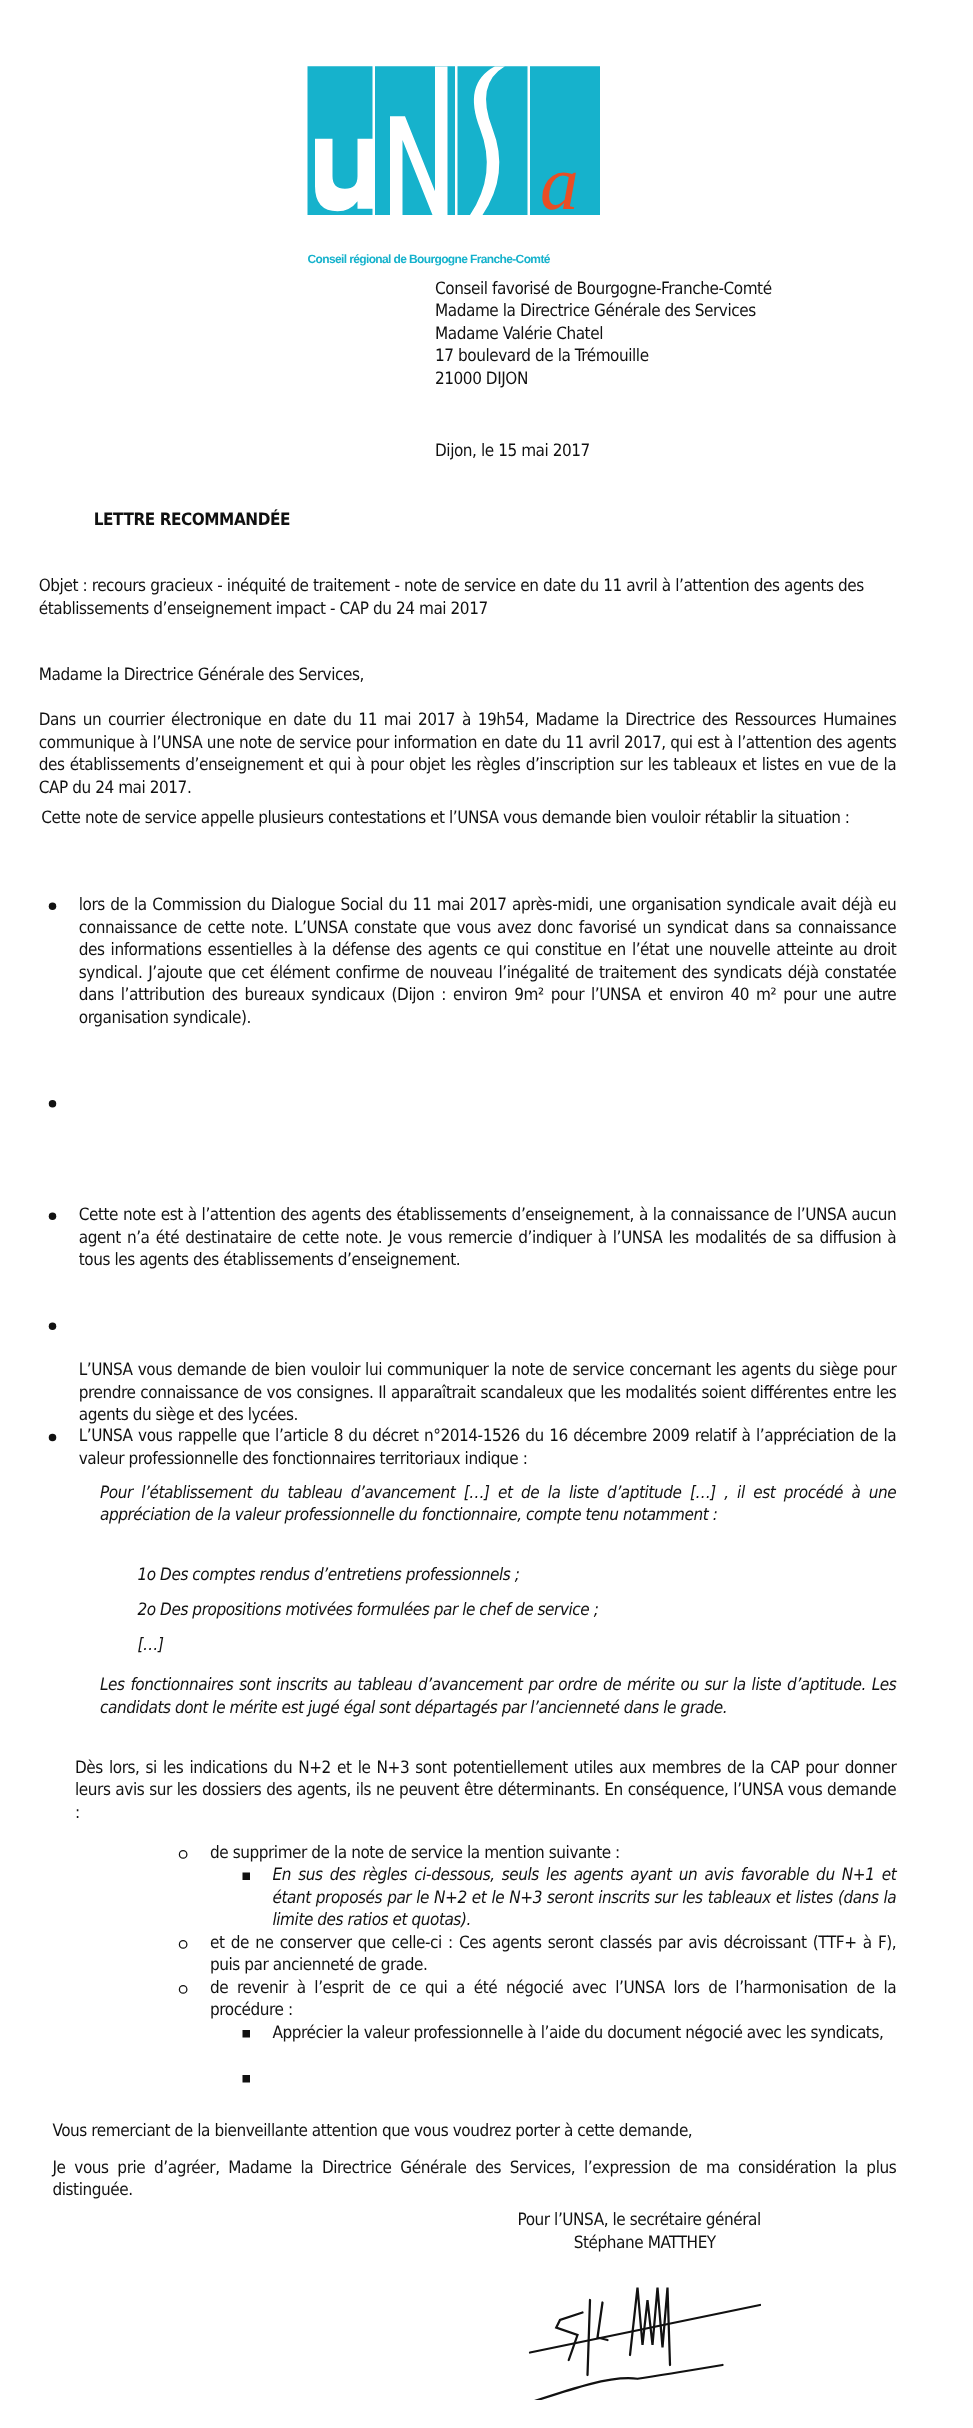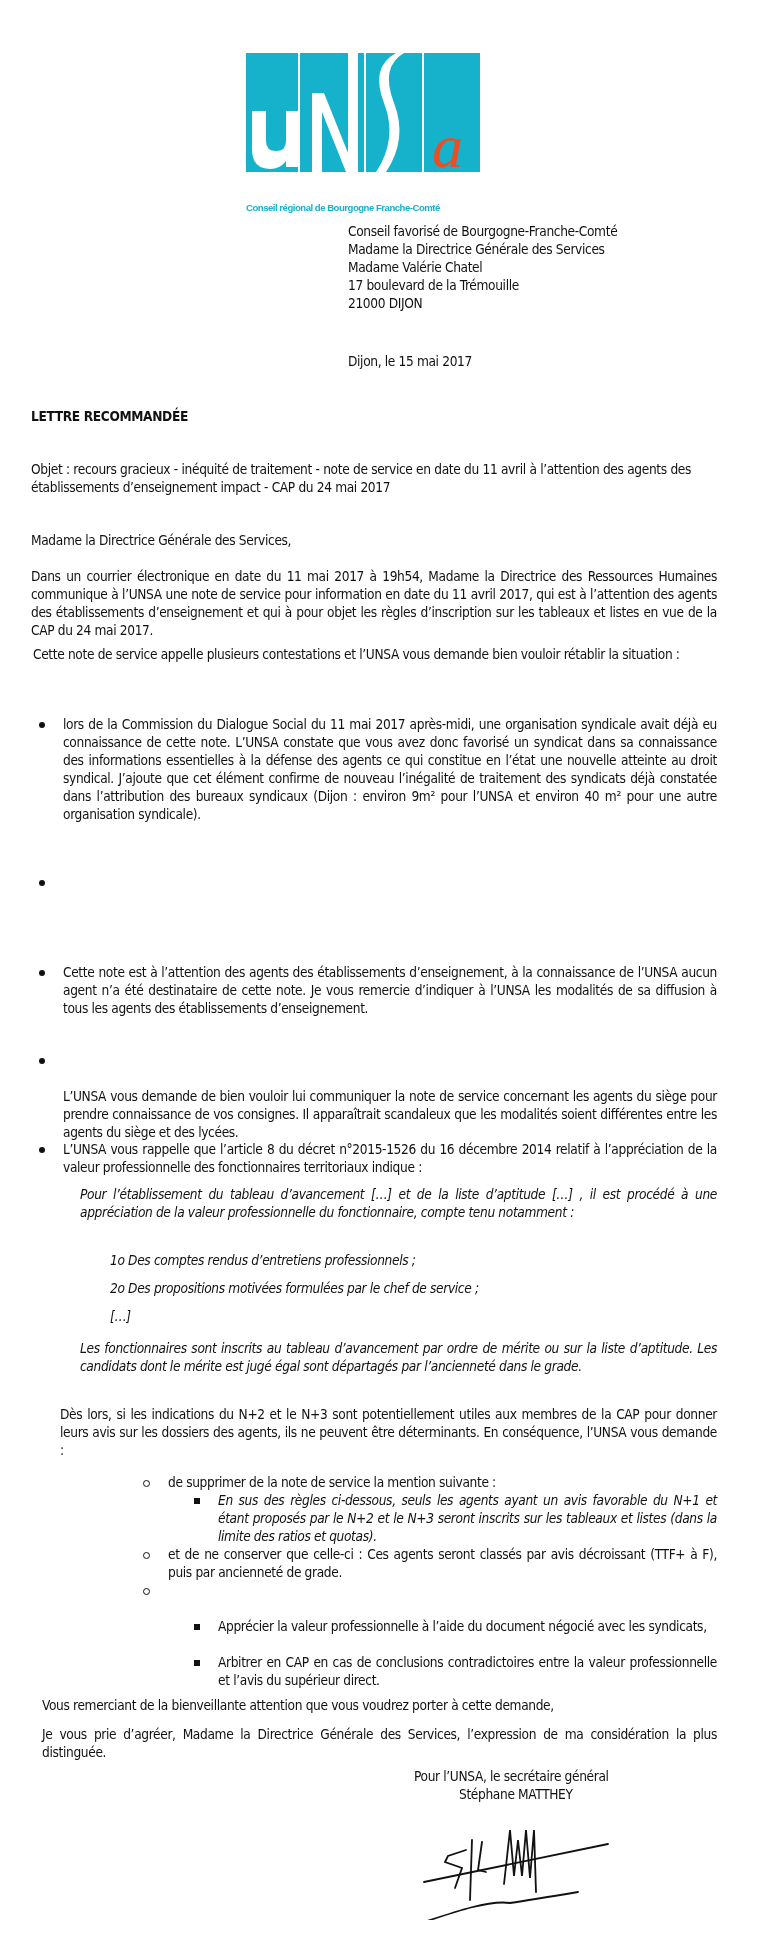--- a/index.html
+++ b/index.html
@@ -3,21 +3,21 @@
 <meta charset="utf-8">
 <style>
   html, body { margin:0; padding:0; background:#ffffff; }
   body { width:778px; height:1942px; position:relative; overflow:hidden;
          font-family:"DejaVu Sans Condensed","DejaVu Sans", sans-serif; color:#111; }
   .page { position:absolute; left:0; top:0; width:778px; height:1942px; }
   .t { position:absolute; font-size:13.6px; line-height:18px; font-stretch:condensed; letter-spacing:-0.35px; white-space:nowrap; }
   .p { position:absolute; font-size:13.6px; line-height:18px; letter-spacing:-0.35px; text-align:justify; }
   .p.last-left { text-align-last:left; }
   .it { font-style:italic; }
-  .b { font-weight:bold; }
+  .b { font-weight:bold;margin-left:44px; }
 
   
   .logo { position:absolute; left:246px; top:53px; width:238px; height:136px; }
   .logo .blk { position:absolute; top:0; height:119px; background:#16b2cc; }
   .logo .caption { position:absolute; left:0; top:123px; width:240px; font-size:9.6px; font-weight:bold;
                    color:#16b2cc; letter-spacing:-0.5px; white-space:nowrap; font-family:"Liberation Sans", sans-serif;margin-top:26px; }
   .bullet-dot { position:absolute; width:6px; height:6px; border-radius:50%; background:#111; }
   .bullet-circle { position:absolute; width:5px; height:5px; border-radius:50%; border:1px solid #111; }
   .bullet-square { position:absolute; width:6px; height:6px; background:#111; }
 </style>
@@ -67,46 +67,46 @@
 
   <div class="bullet-dot" style="left:39px;top:880px;"></div>
 
   <div class="bullet-dot" style="left:39px;top:970px;"></div>
   <div class="p" style="left:63px;top:963px;width:654px;">Cette note est à l’attention des agents des établissements d’enseignement, à la connaissance de l’UNSA aucun agent n’a été destinataire de cette note. Je vous remercie d’indiquer à l’UNSA les modalités de sa diffusion à tous les agents des établissements d’enseignement.</div>
 
   <div class="bullet-dot" style="left:39px;top:1058px;"></div>
   <div class="p" style="left:63px;top:1051px;width:654px;margin-top:36px;">L’UNSA vous demande de bien vouloir lui communiquer la note de service concernant les agents du siège pour prendre connaissance de vos consignes. Il apparaîtrait scandaleux que les modalités soient différentes entre les agents du siège et des lycées.</div>
 
   <div class="bullet-dot" style="left:39px;top:1147px;"></div>
-  <div class="p" style="left:63px;top:1140px;width:654px;">L’UNSA vous rappelle que l’article 8 du décret n°2015-1526 du 16 décembre 2014 relatif à l’appréciation de la valeur professionnelle des fonctionnaires territoriaux indique :</div>
+  <div class="p" style="left:63px;top:1140px;width:654px;">L’UNSA vous rappelle que l’article 8 du décret n°2014-1526 du 16 décembre 2009 relatif à l’appréciation de la valeur professionnelle des fonctionnaires territoriaux indique :</div>
 
   <div class="p it" style="left:80px;top:1185px;width:637px;">Pour l’établissement du tableau d’avancement […] et de la liste d’aptitude […] , il est procédé à une appréciation de la valeur professionnelle du fonctionnaire, compte tenu notamment :</div>
   <div class="t it" style="left:110px;top:1251px;">1o Des comptes rendus d’entretiens professionnels ;</div>
   <div class="t it" style="left:110px;top:1279px;">2o Des propositions motivées formulées par le chef de service ;</div>
   <div class="t it" style="left:110px;top:1307px;">[…]</div>
   <div class="p it" style="left:80px;top:1339px;width:637px;">Les fonctionnaires sont inscrits au tableau d’avancement par ordre de mérite ou sur la liste d’aptitude. Les candidats dont le mérite est jugé égal sont départagés par l’ancienneté dans le grade.</div>
 
   <div class="p" style="left:60px;top:1405px;width:657px;">Dès lors, si les indications du N+2 et le N+3 sont potentiellement utiles aux membres de la CAP pour donner leurs avis sur les dossiers des agents, ils ne peuvent être déterminants. En conséquence, l’UNSA vous demande :</div>
 
   <div class="bullet-circle" style="left:143px;top:1480px;"></div>
   <div class="t" style="left:168px;top:1473px;">de supprimer de la note de service la mention suivante :</div>
 
   <div class="bullet-square" style="left:194px;top:1498px;"></div>
   <div class="p it" style="left:218px;top:1491px;width:499px;">En sus des règles ci-dessous, seuls les agents ayant un avis favorable du N+1 et étant proposés par le N+2 et le N+3 seront inscrits sur les tableaux et listes (dans la limite des ratios et quotas).</div>
 
   <div class="bullet-circle" style="left:143px;top:1552px;"></div>
   <div class="p" style="left:168px;top:1545px;width:549px;">et de ne conserver que celle-ci : Ces agents seront classés par avis décroissant (TTF+ à F), puis par ancienneté de grade.</div>
 
   <div class="bullet-circle" style="left:143px;top:1588px;"></div>
+  <div class="p" style="left:168px;top:1581px;width:549px;">de revenir à l’esprit de ce qui a été négocié avec l’UNSA lors de l’harmonisation de la procédure :</div>
 
   <div class="bullet-square" style="left:194px;top:1624px;"></div>
   <div class="p" style="left:218px;top:1617px;width:499px;">Apprécier la valeur professionnelle à l’aide du document négocié avec les syndicats,</div>
 
   <div class="bullet-square" style="left:194px;top:1660px;"></div>
-  <div class="p" style="left:218px;top:1653px;width:499px;">Arbitrer en CAP en cas de conclusions contradictoires entre la valeur professionnelle et l’avis du supérieur direct.</div>
 
   <div class="t" style="left:42px;top:1696px;">Vous remerciant de la bienveillante attention que vous voudrez porter à cette demande,</div>
   <div class="p" style="left:42px;top:1725px;width:675px;">Je vous prie d’agréer, Madame la Directrice Générale des Services, l’expression de ma considération la plus distinguée.</div>
 
   <div class="t" style="left:414px;top:1767px;">Pour l’UNSA, le secrétaire général</div>
   <div class="t" style="left:459px;top:1785px;">Stéphane MATTHEY</div>
 
   <svg width="230" height="120" viewBox="0 0 230 120" style="position:absolute;left:400px;top:1800px;">
     <g fill="none" stroke="#111" stroke-width="1.8" stroke-linecap="round">
       <path d="M24 82 L208 44"></path>

